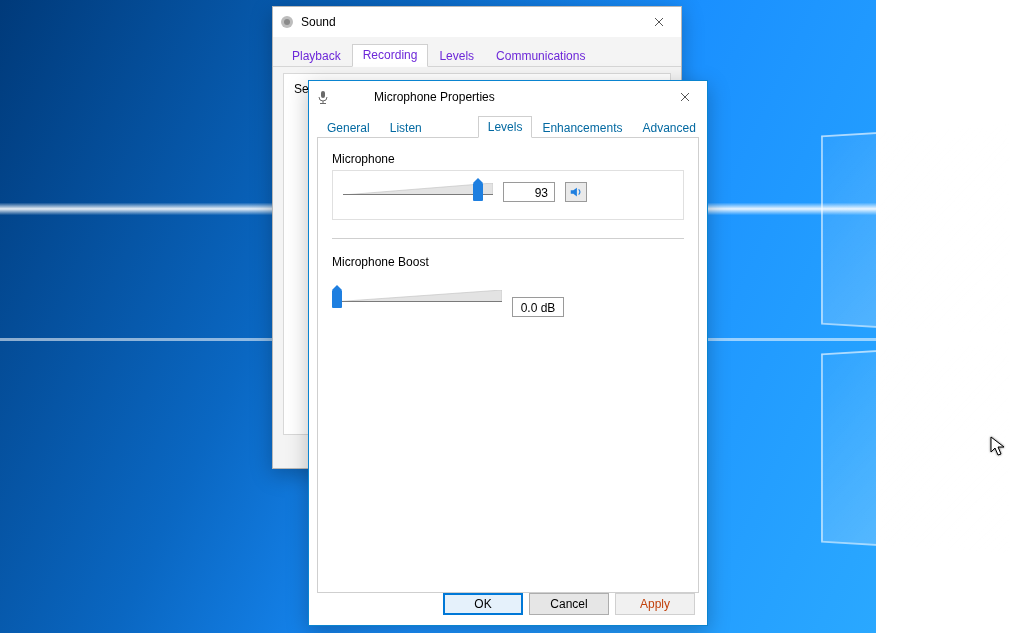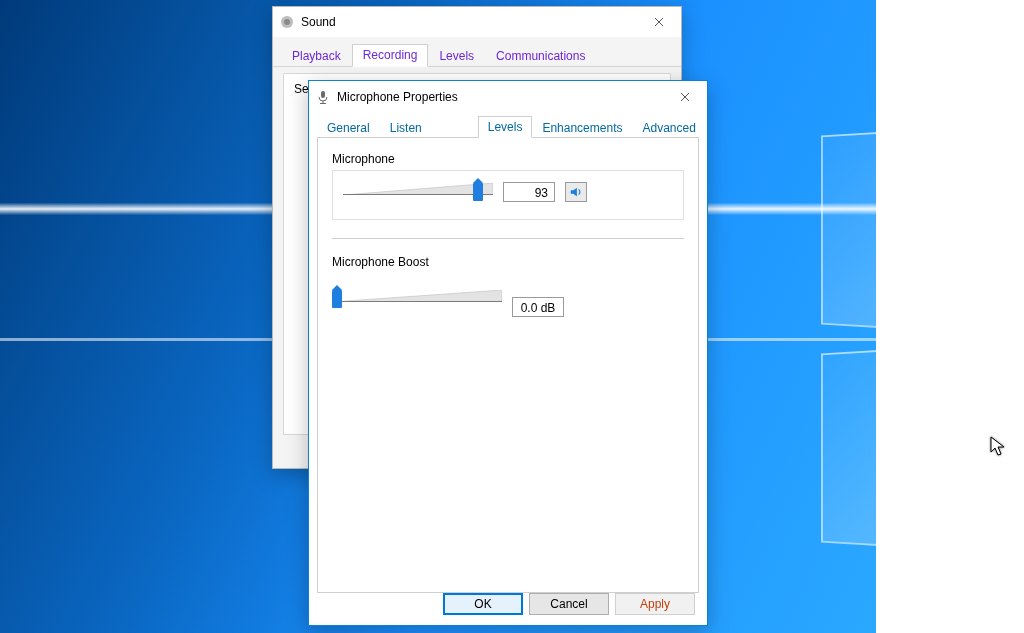--- a/index.html
+++ b/index.html
@@ -34,21 +34,21 @@
     position:relative; top:1px; background:transparent; cursor:default;margin-top:48px;
   }
   .tab-b.active {
     background:#fff; border:1px solid #d0d0d0; border-bottom:1px solid #fff;
   }
   .inner-panel-back { background:#fff; margin:6px 10px; height:362px; border:1px solid #d8d8d8; padding:8px 10px; font-size:12px; }
   .sound-instruct { font-size:12px; color:#000; }
 
   
   .win-mic { left:308px; top:80px; width:400px; height:546px; border:1px solid #0a84d0; background:#fff; }
-  .win-mic .titlebar { height:32px; border-bottom:0; }
+  .win-mic .titlebar { height:32px; border-bottom:0;gap:37px; }
   .tabarea {
     margin:2px 8px 0 8px; position:relative;
   }
   .tabsrow { display:flex; align-items:flex-end; height:22px; }
   .tab-f {
     padding:3px 9px; font-size:12px; color:#0369a1; border:1px solid transparent; border-bottom:none; background:transparent; position:relative; top:1px;
   }
   .tab-f.active { background:#fff; border:1px solid #cfcfcf; border-bottom:1px solid #fff; z-index:2;margin-left:46px; }
   .tabpage {
     border:1px solid #cfcfcf; background:#fff; height:456px; position:relative; z-index:1; padding:14px 14px;

